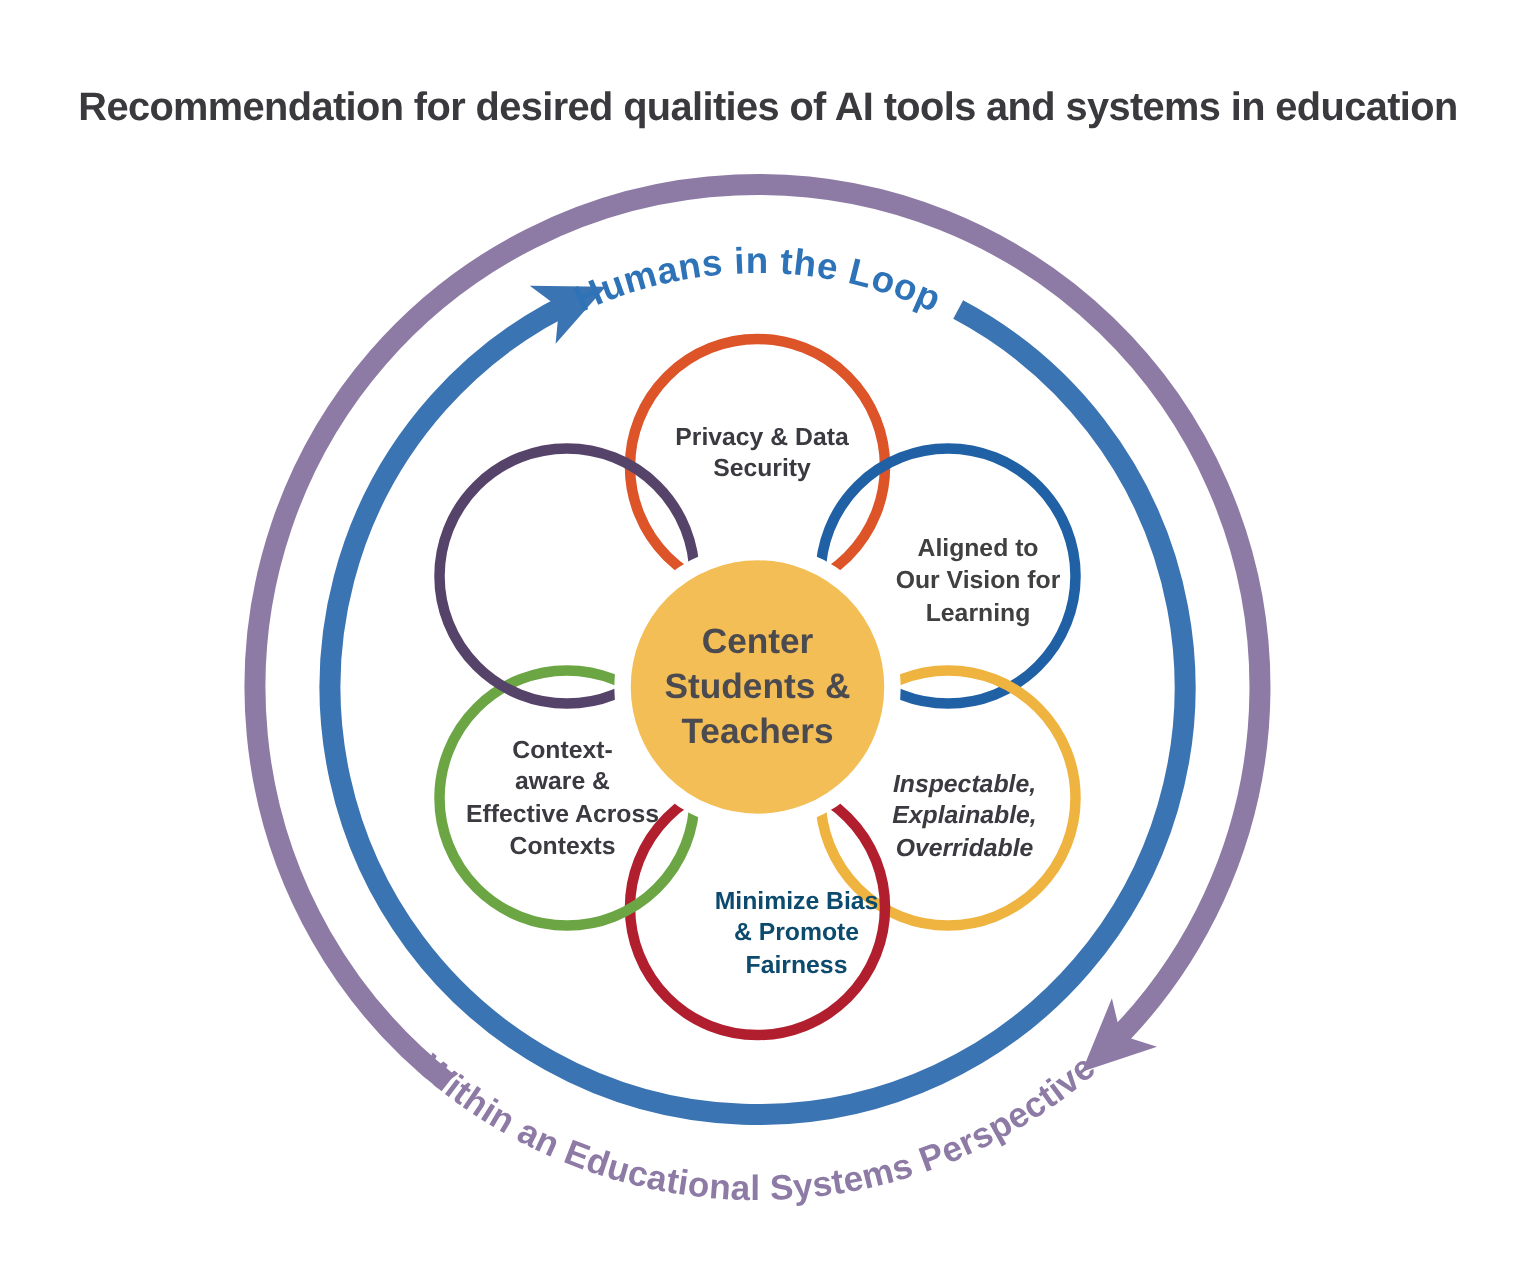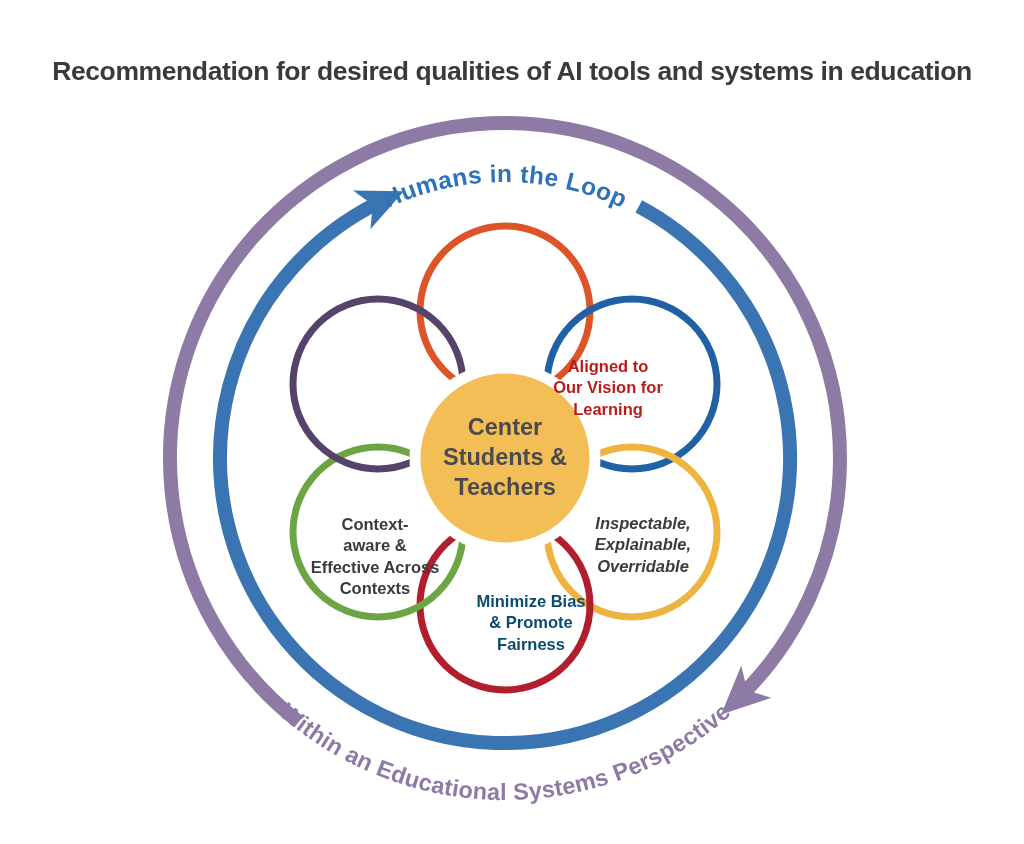--- a/index.html
+++ b/index.html
@@ -74,30 +74,32 @@
     <circle cx="505" cy="311" r="85" fill="none" stroke-width="7" stroke="#DC5427"></circle>
     <circle cx="632" cy="384" r="85" fill="none" stroke-width="7" stroke="#2061A5"></circle>
     <circle cx="632" cy="532" r="85" fill="none" stroke-width="7" stroke="#EFB440"></circle>
     <circle cx="505" cy="605" r="85" fill="none" stroke-width="7" stroke="#B11F2F"></circle>
     <circle cx="378" cy="532" r="85" fill="none" stroke-width="7" stroke="#6CA544"></circle>
     <circle cx="378" cy="384" r="85" fill="none" stroke-width="7" stroke="#564369"></circle>
 
     <circle cx="505" cy="458" r="90" stroke-width="11" fill="#F3BE55" stroke="#ffffff"></circle>
   </svg>
 
-  <div class="label petal-label" style="left: 608px; top: 388px; color: #b91c1c;">Aligned to
+  <div class="label petal-label" style="left: 508px; top: 303px; color: rgb(58, 58, 64);">Privacy &amp; Data
+Security</div>
+  <div class="label petal-label" style="left: 652px; top: 388px; color: #404040;">Aligned to
 Our Vision for
 Learning</div>
   <div class="label petal-label" style="left: 643px; top: 545px; color: rgb(58, 58, 64); font-style: italic;">Inspectable,
 Explainable,
 Overridable</div>
   <div class="label petal-label" style="left: 531px; top: 623px; color: #0c4a6e;">Minimize Bias
 &amp; Promote
 Fairness</div>
-  <div class="label petal-label" style="left: 375px; top: 557px; color: rgb(58, 58, 64);">Context-
+  <div class="label petal-label" style="left: 375px; top: 533px; color: rgb(58, 58, 64);">Context-
 aware &amp;
 Effective Across
 Contexts</div>
 
   <div class="label center-label" style="left: 505px; top: 458px; color: rgb(74, 74, 80); text-align: center;">Center
 Students &amp;
 Teachers</div>
 
 </div>
 

